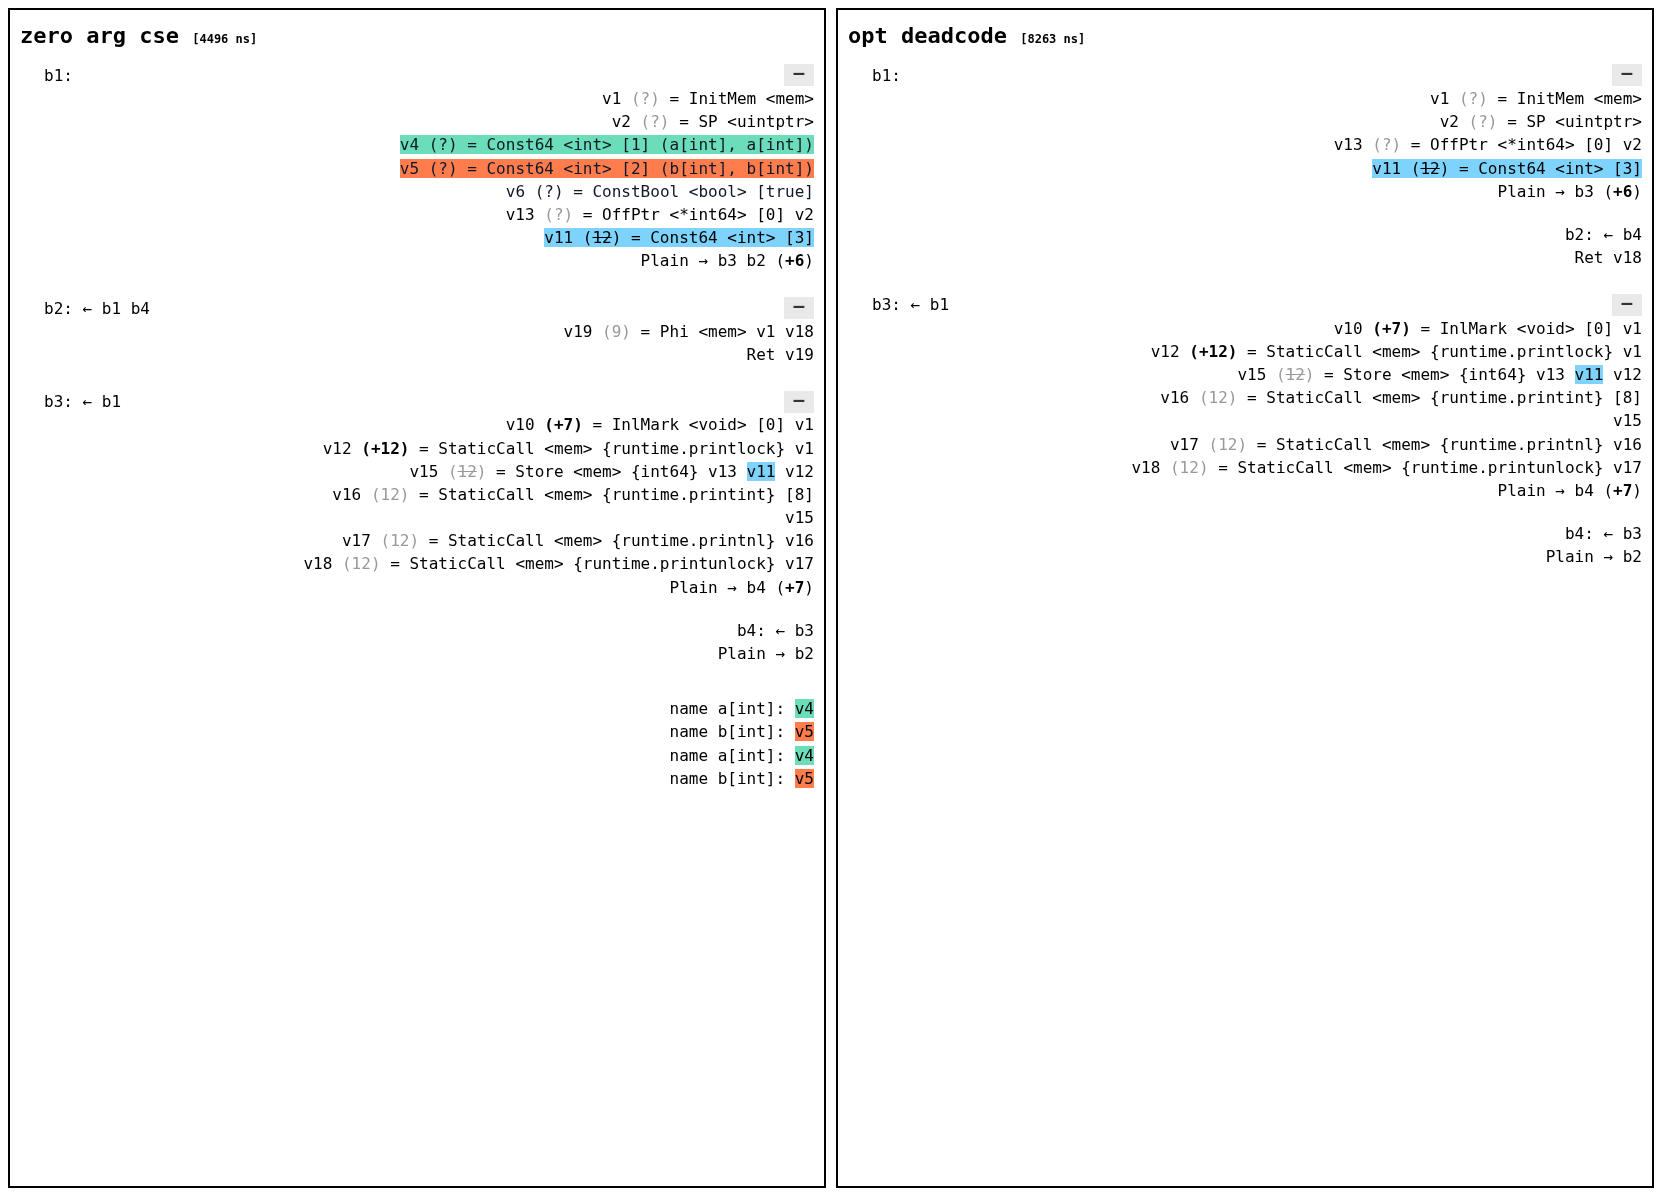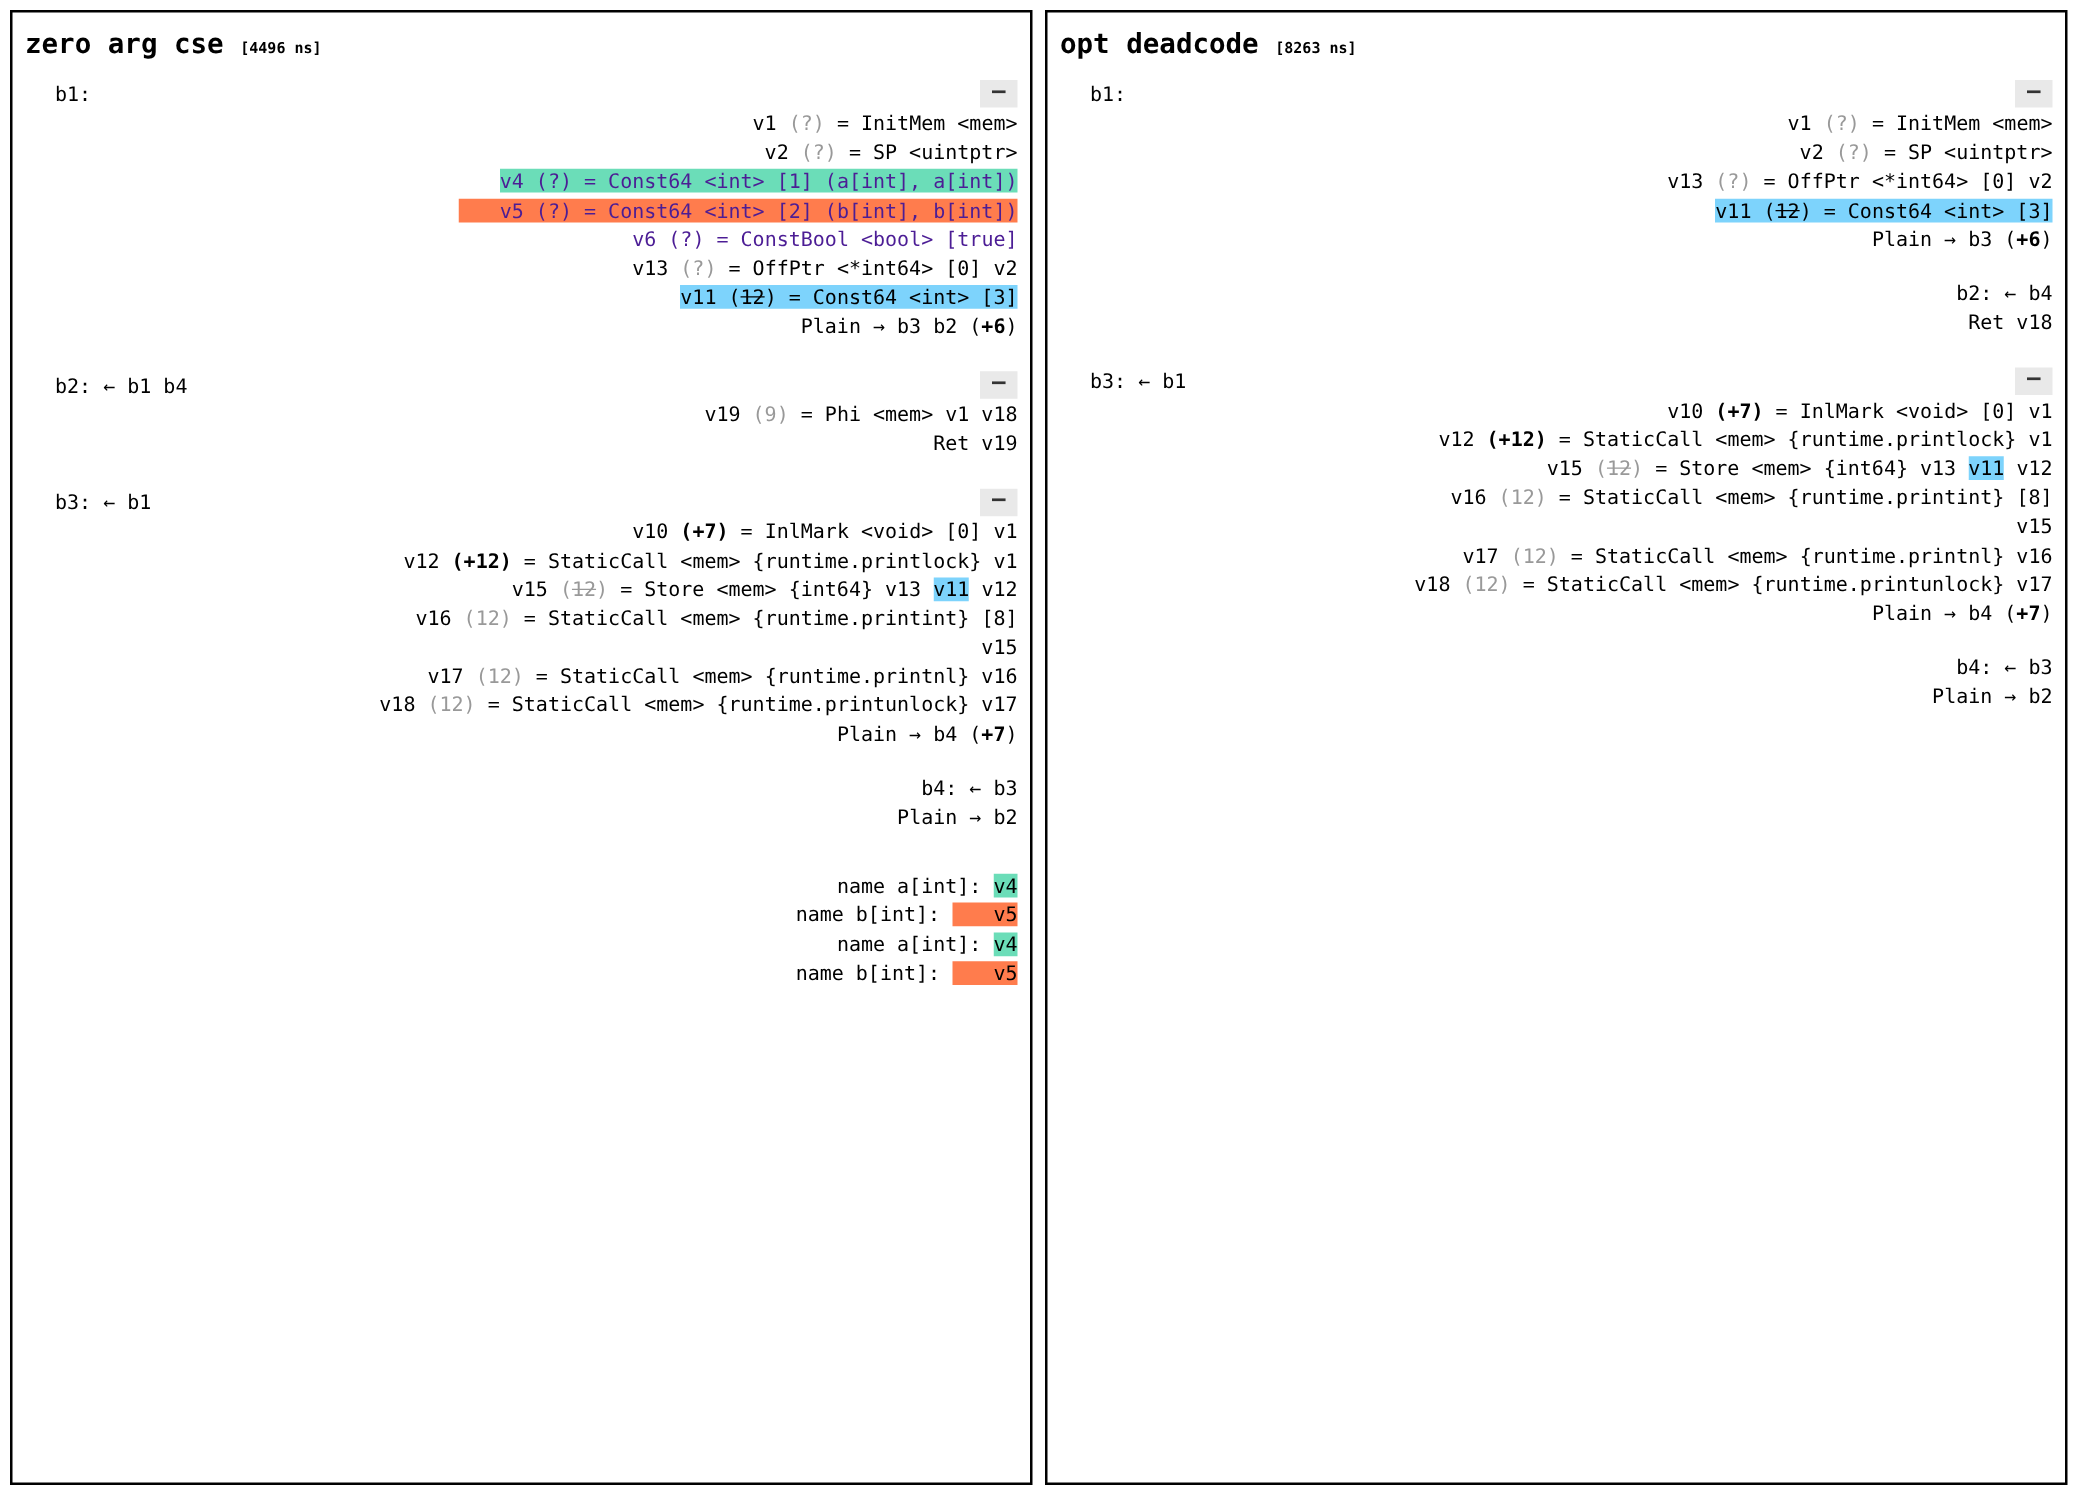--- a/index.html
+++ b/index.html
@@ -43,24 +43,24 @@
     line-height: 18px;
     font-weight: 700;
     font-size: 18px;
     cursor: pointer;
     color: #333;
     user-select: none;
   }
   .block-body { padding-left: 28px; }
   .line { white-space: pre-wrap; text-align: right; }
   .grey { color: #999; }
-  .dead { color: #4c1d95; }
+  .dead { color: #0f172a; }
   .hl-pink { background: #7dd3fc; }
   .hl-green { background: #6bddb8; }
-  .hl-orange { background: #ff7c4d; padding-left: 33px; }
+  .hl-orange { background: #ff7c4d; }
   .strike { text-decoration: line-through; }
   .bold-small { font-weight: 700; }
   .continuation { padding-left: 56px; }
   .names-section { margin-top: 12px; }
   .spacer { height: 20px; }
 </style>
 </head>
 <body>
 
 <div class="panel">

